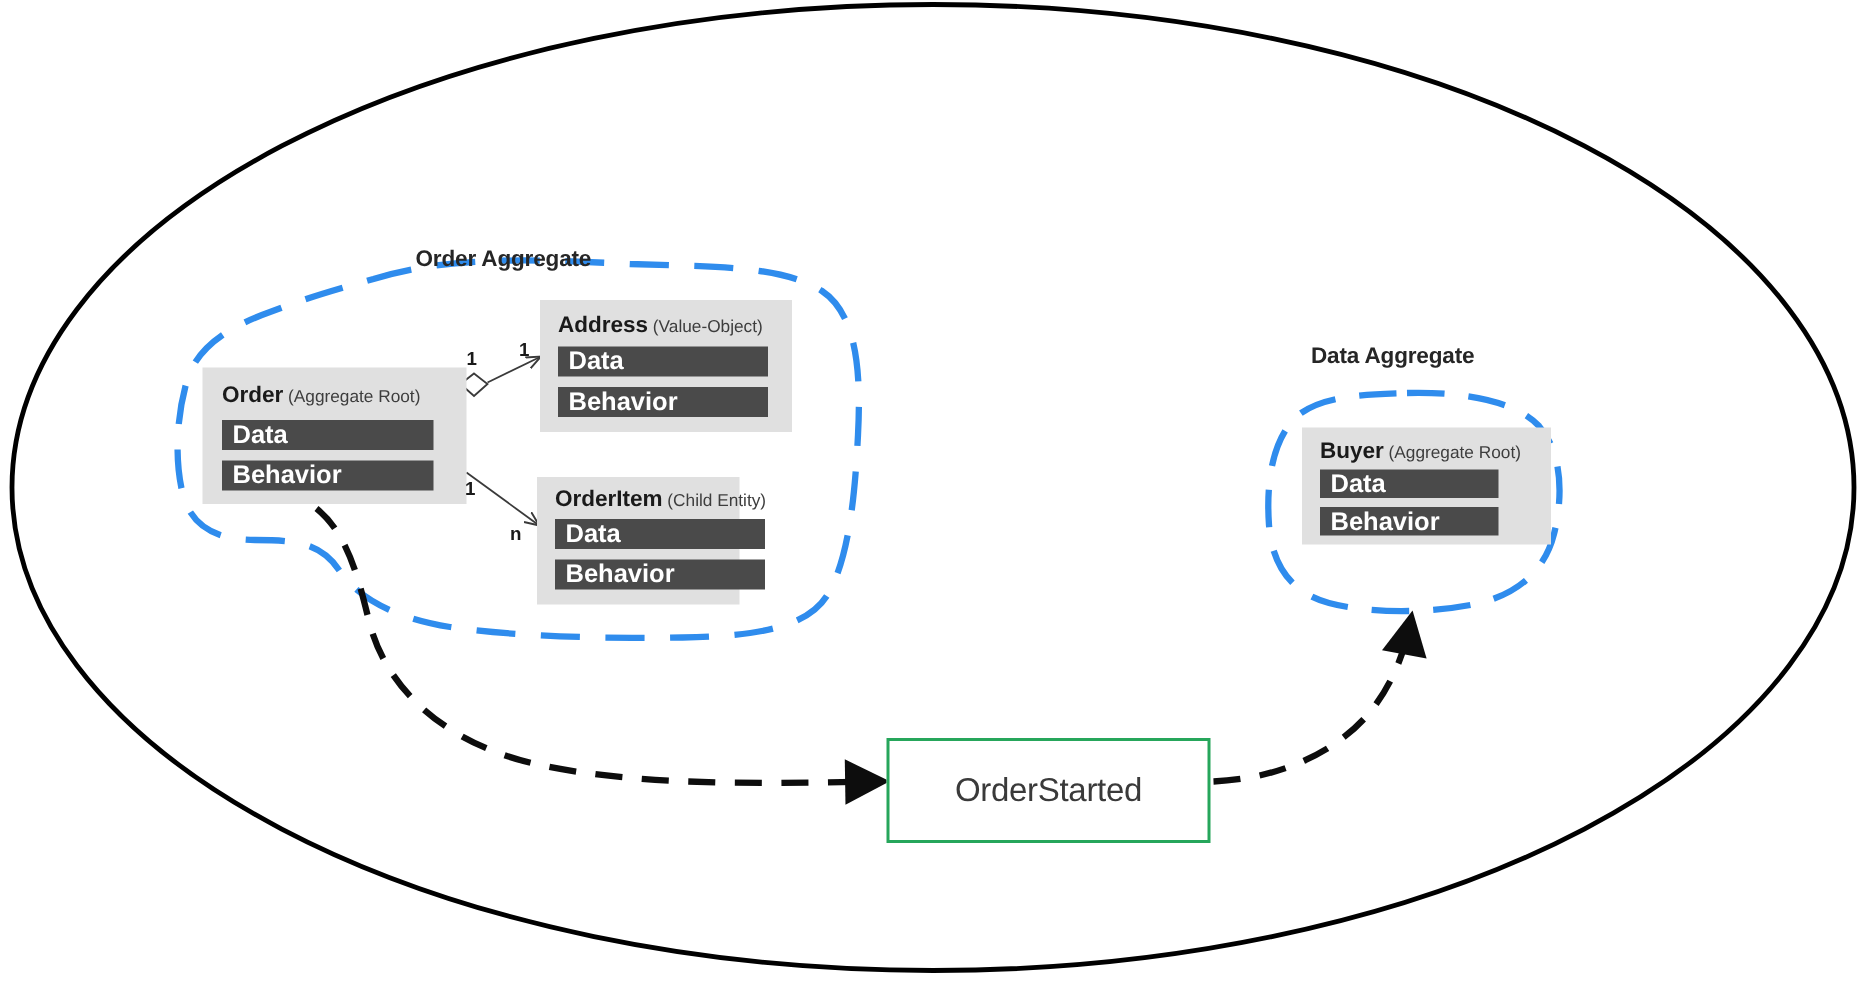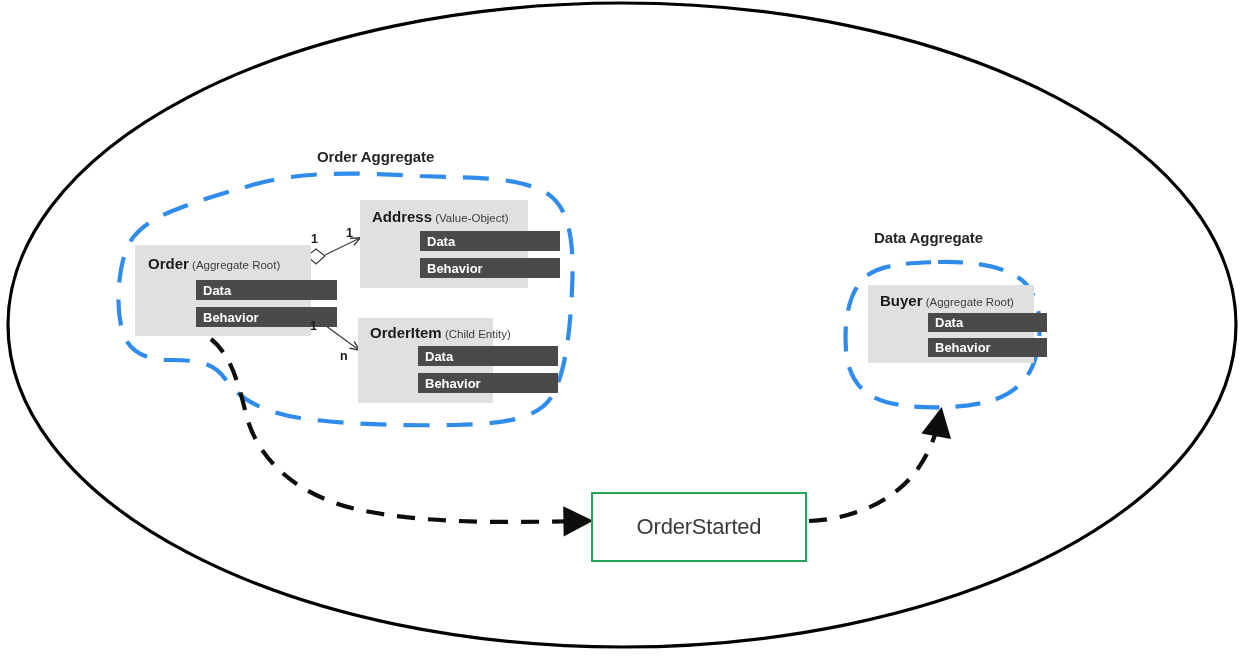--- a/index.html
+++ b/index.html
@@ -62,27 +62,26 @@
     line-height: 1;
   }
   .uml-box-title .stereotype {
     font-size: 11.5px;
     font-weight: normal;
     color: #3d3d3d;
   }
   .uml-bar {
     background: #4a4a4a;
     color: #ffffff;
-    font-size: 13px;
+    font-size: 17px;
     font-weight: bold;
     display: flex;
     align-items: center;
     box-sizing: border-box;
     white-space: nowrap;
-    margin-left: 48px;
   }
 
   
   #box-order { left: 135px; top: 245px; width: 176px; height: 91px; }
   #box-order .uml-box-title { position: absolute; left: 13px; top: 11px; text-align: right; }
   #box-order .uml-bar { position: absolute; left: 13px; width: 141px; height: 20px; padding-left: 7px; }
   #box-order .bar-data { top: 35px; }
   #box-order .bar-behavior { top: 62px; }
 
   
@@ -186,21 +185,21 @@
              C 232,356 239,386 246,414
              C 258,462 300,497 360,510
              C 430,525 520,522 584,521" fill="none" stroke="#0d0d0d" stroke-width="4.2" stroke-dasharray="18 13" stroke-linecap="butt" marker-end="url(#arrow-bold)"></path>
 
     <path d="M 809,521
              C 855,519 895,500 917,470
              C 930,452 937,432 940,416" fill="none" stroke="#0d0d0d" stroke-width="4.2" stroke-dasharray="18 13" stroke-linecap="butt" marker-end="url(#arrow-bold)"></path>
   </svg>
 
 
-  <div class="section-label" style="left: 277px; top: 148px; margin-left: 40px;">Order Aggregate</div>
+  <div class="section-label" style="left: 277px; top: 164px;">Order Aggregate</div>
 
   <div class="section-label" style="left: 874px; top: 229px;">Data Aggregate</div>
 
 
   <div class="uml-box" id="box-order">
     <div class="uml-box-title">
       <span>Order</span><span class="stereotype"> (Aggregate Root)</span>
     </div>
     <div class="uml-bar bar-data">Data</div>
     <div class="uml-bar bar-behavior">Behavior</div>

